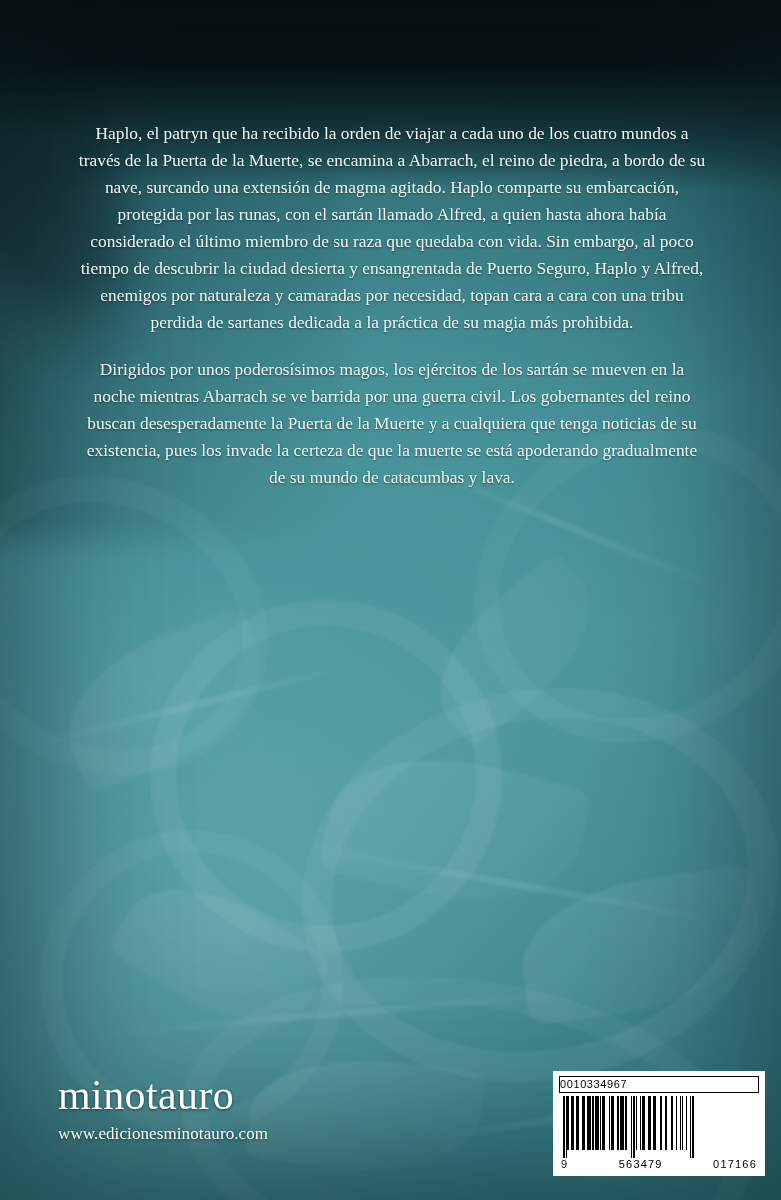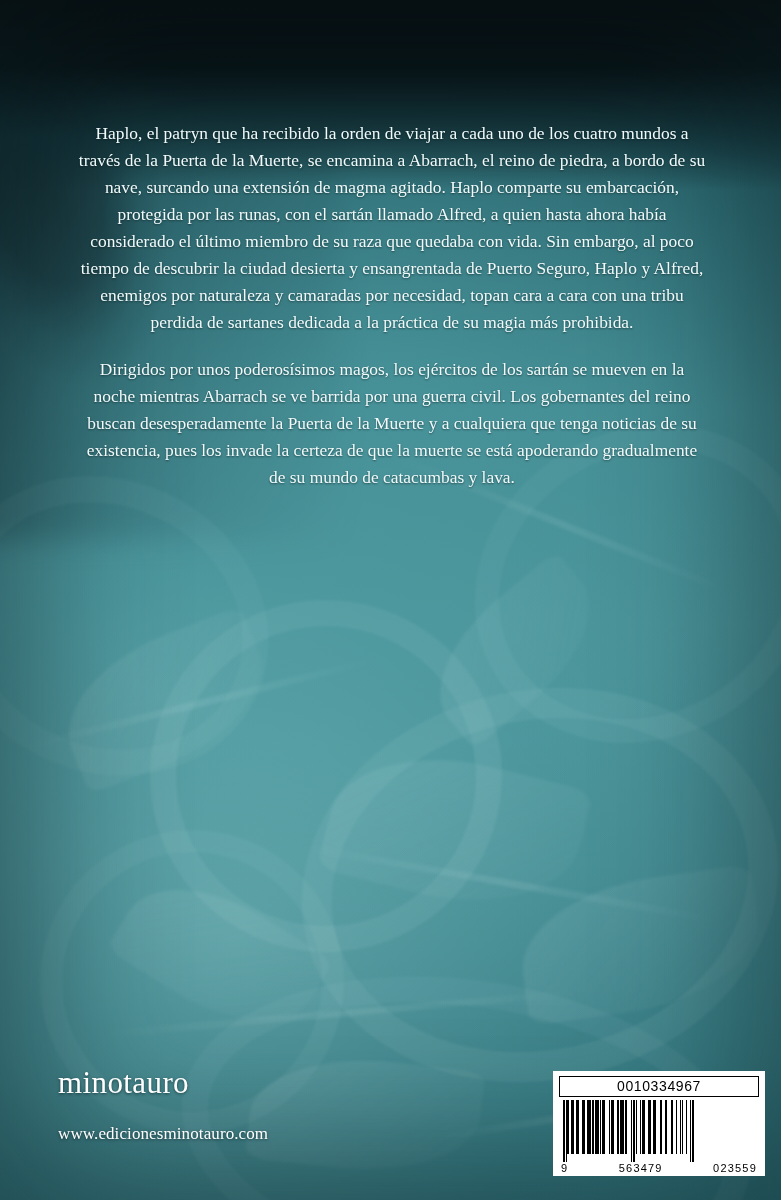--- a/index.html
+++ b/index.html
@@ -111,45 +111,45 @@
 
   
   .publisher {
     position: absolute;
     left: 58px;
     bottom: 56px;
     color: #ffffff;
     text-shadow: 0 1px 3px rgba(6,24,28,0.6);
   }
   .publisher-name {
-    font-size: 31px;
+    font-size: 42px;
     letter-spacing: 0.4px;
     line-height: 1.1;
   }
   .publisher-url {
     font-size: 17px;
-    margin-top: 24px;
+    margin-top: 6px;
     letter-spacing: 0.1px;
   }
 
   
   .barcode-box {
     position: absolute;
     right: 16px;
     bottom: 24px;
     width: 212px;
     height: 105px;
     background: #ffffff;
     padding: 5px 6px 4px 6px;
     box-sizing: border-box;
   }
   .barcode-top {
-    text-align: center;
+    text-align: left;
     font-family: "Liberation Sans", sans-serif;
-    font-size: 14px;
+    font-size: 11px;
     color: #000;
     letter-spacing: 0.6px;
     border: 1px solid #000;
     padding: 1px 0 2px 0;
     margin-bottom: 3px;
   }
   .bars {
     position: relative;
     height: 62px;
     margin: 0 4px;
@@ -275,17 +275,17 @@
         <div class="bar " style="width: 1.25px;"></div>
         <div class="bar sp" style="width: 1.25px;"></div>
         <div class="bar sp" style="width: 1.2px;"></div>
         <div class="bar tall" style="width: 1.6px;"></div>
         <div class="bar sp" style="width: 1.2px;"></div>
         <div class="bar tall" style="width: 1.6px;"></div>
       </div>
     <div class="barcode-digits">
       <span>9</span>
       <span>563479</span>
-      <span>023559</span>
+      <span>017166</span>
     </div>
   </div>
 
 </div>
 
 </body></html>

